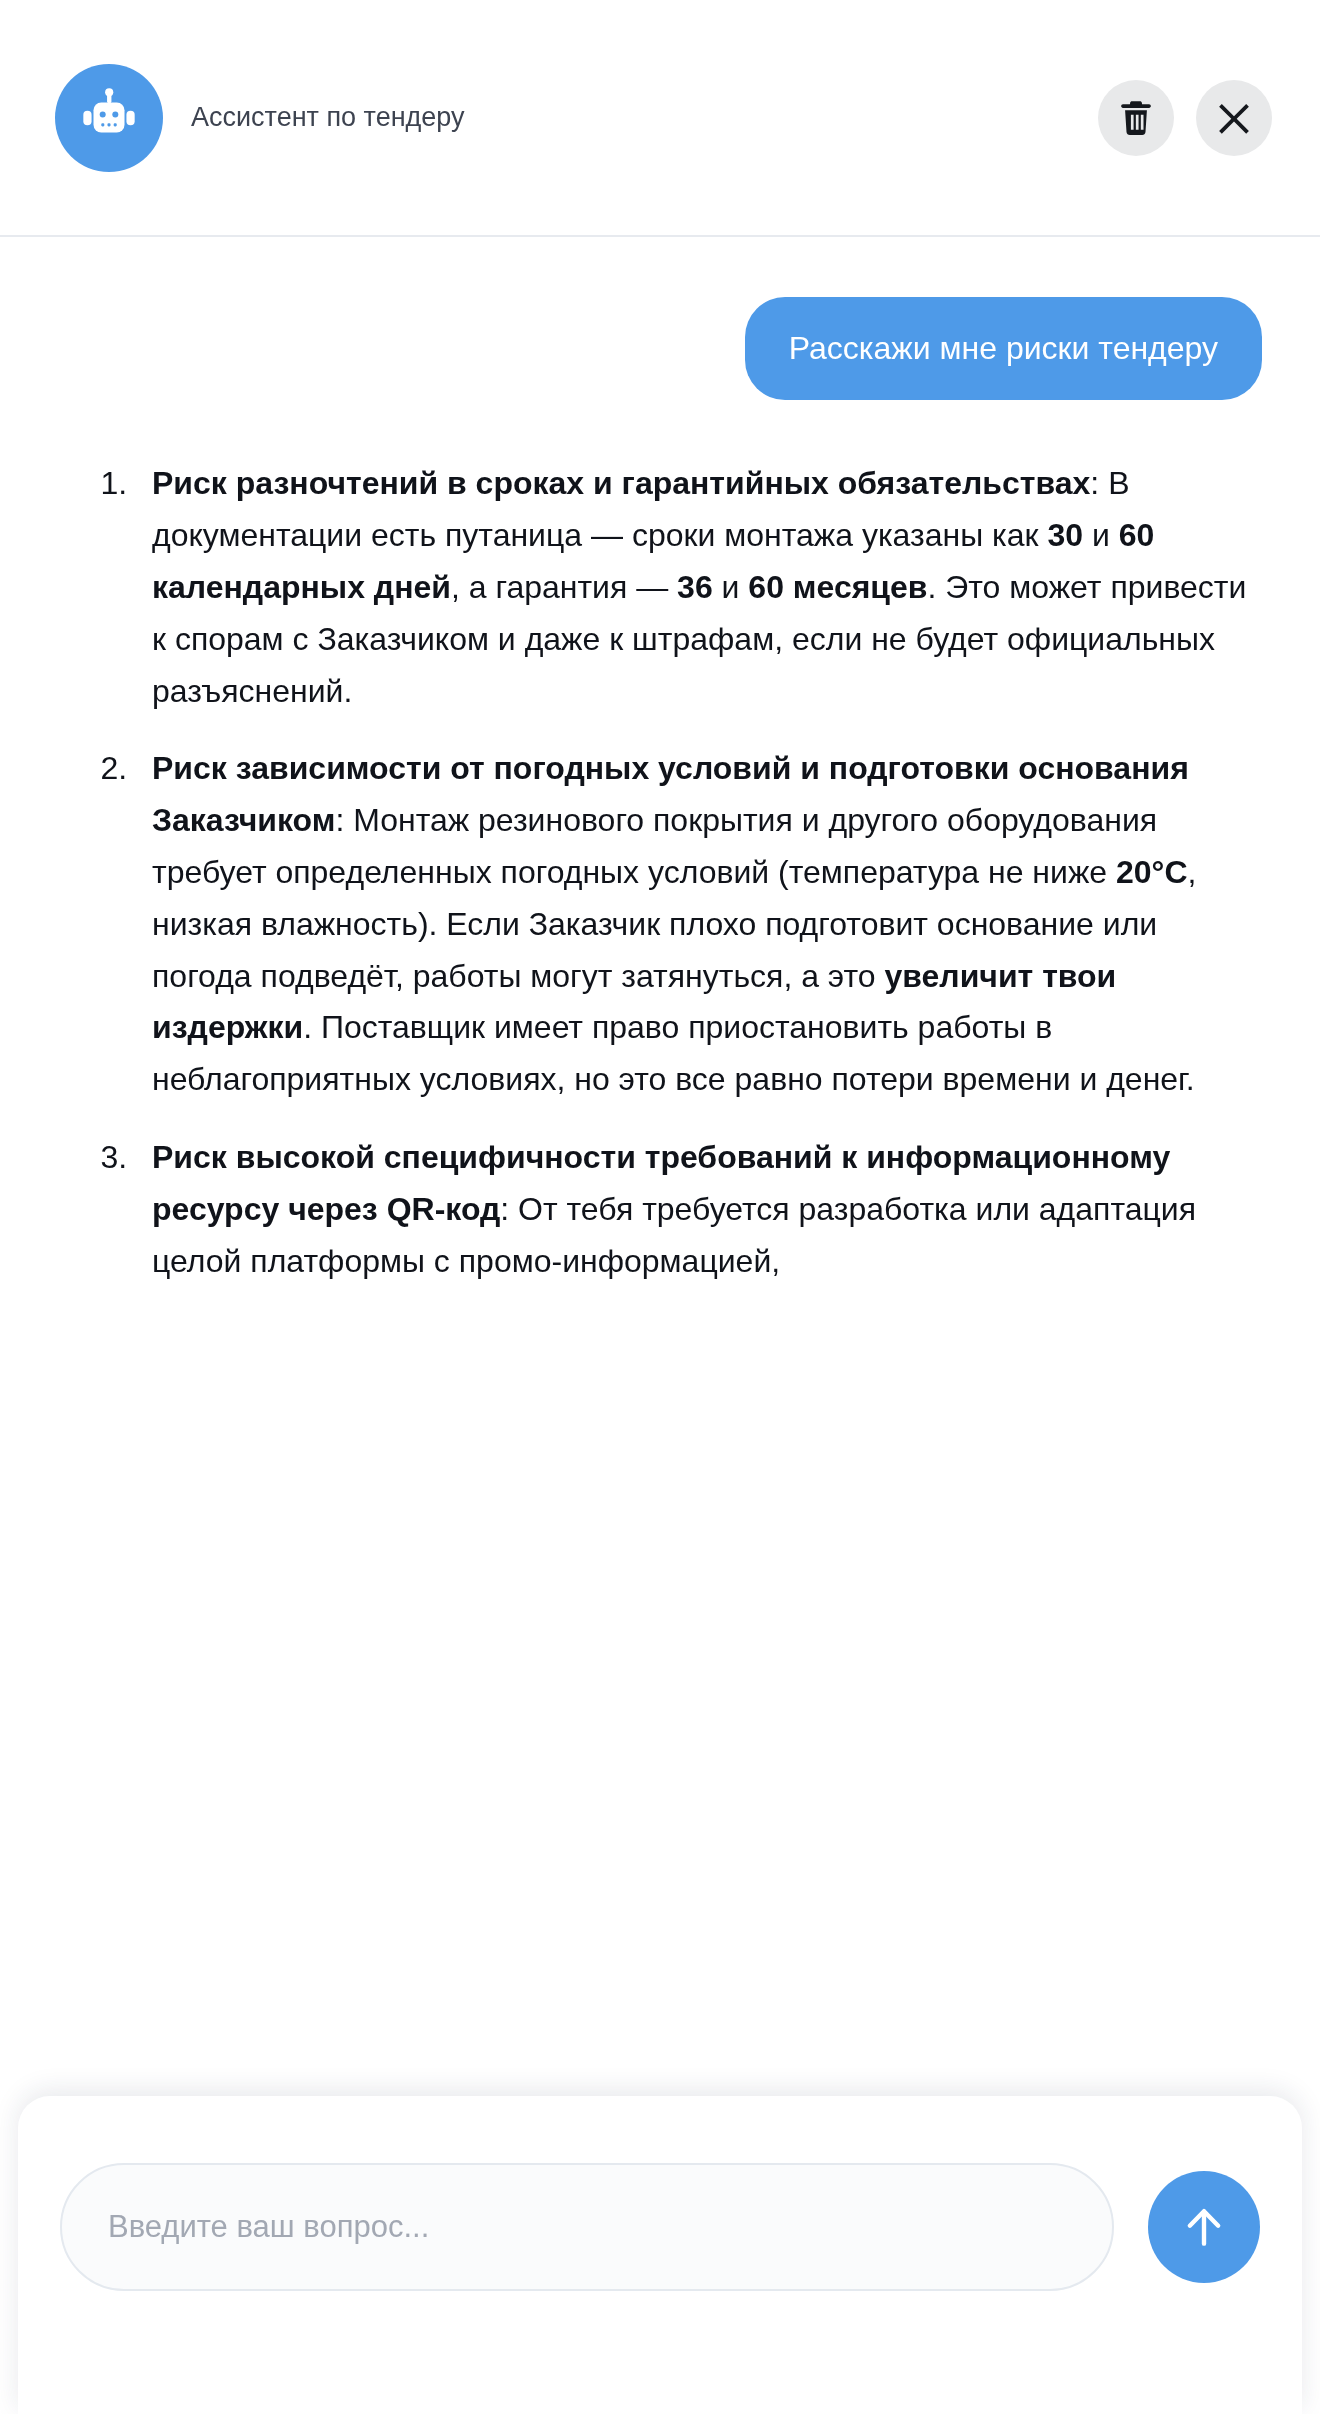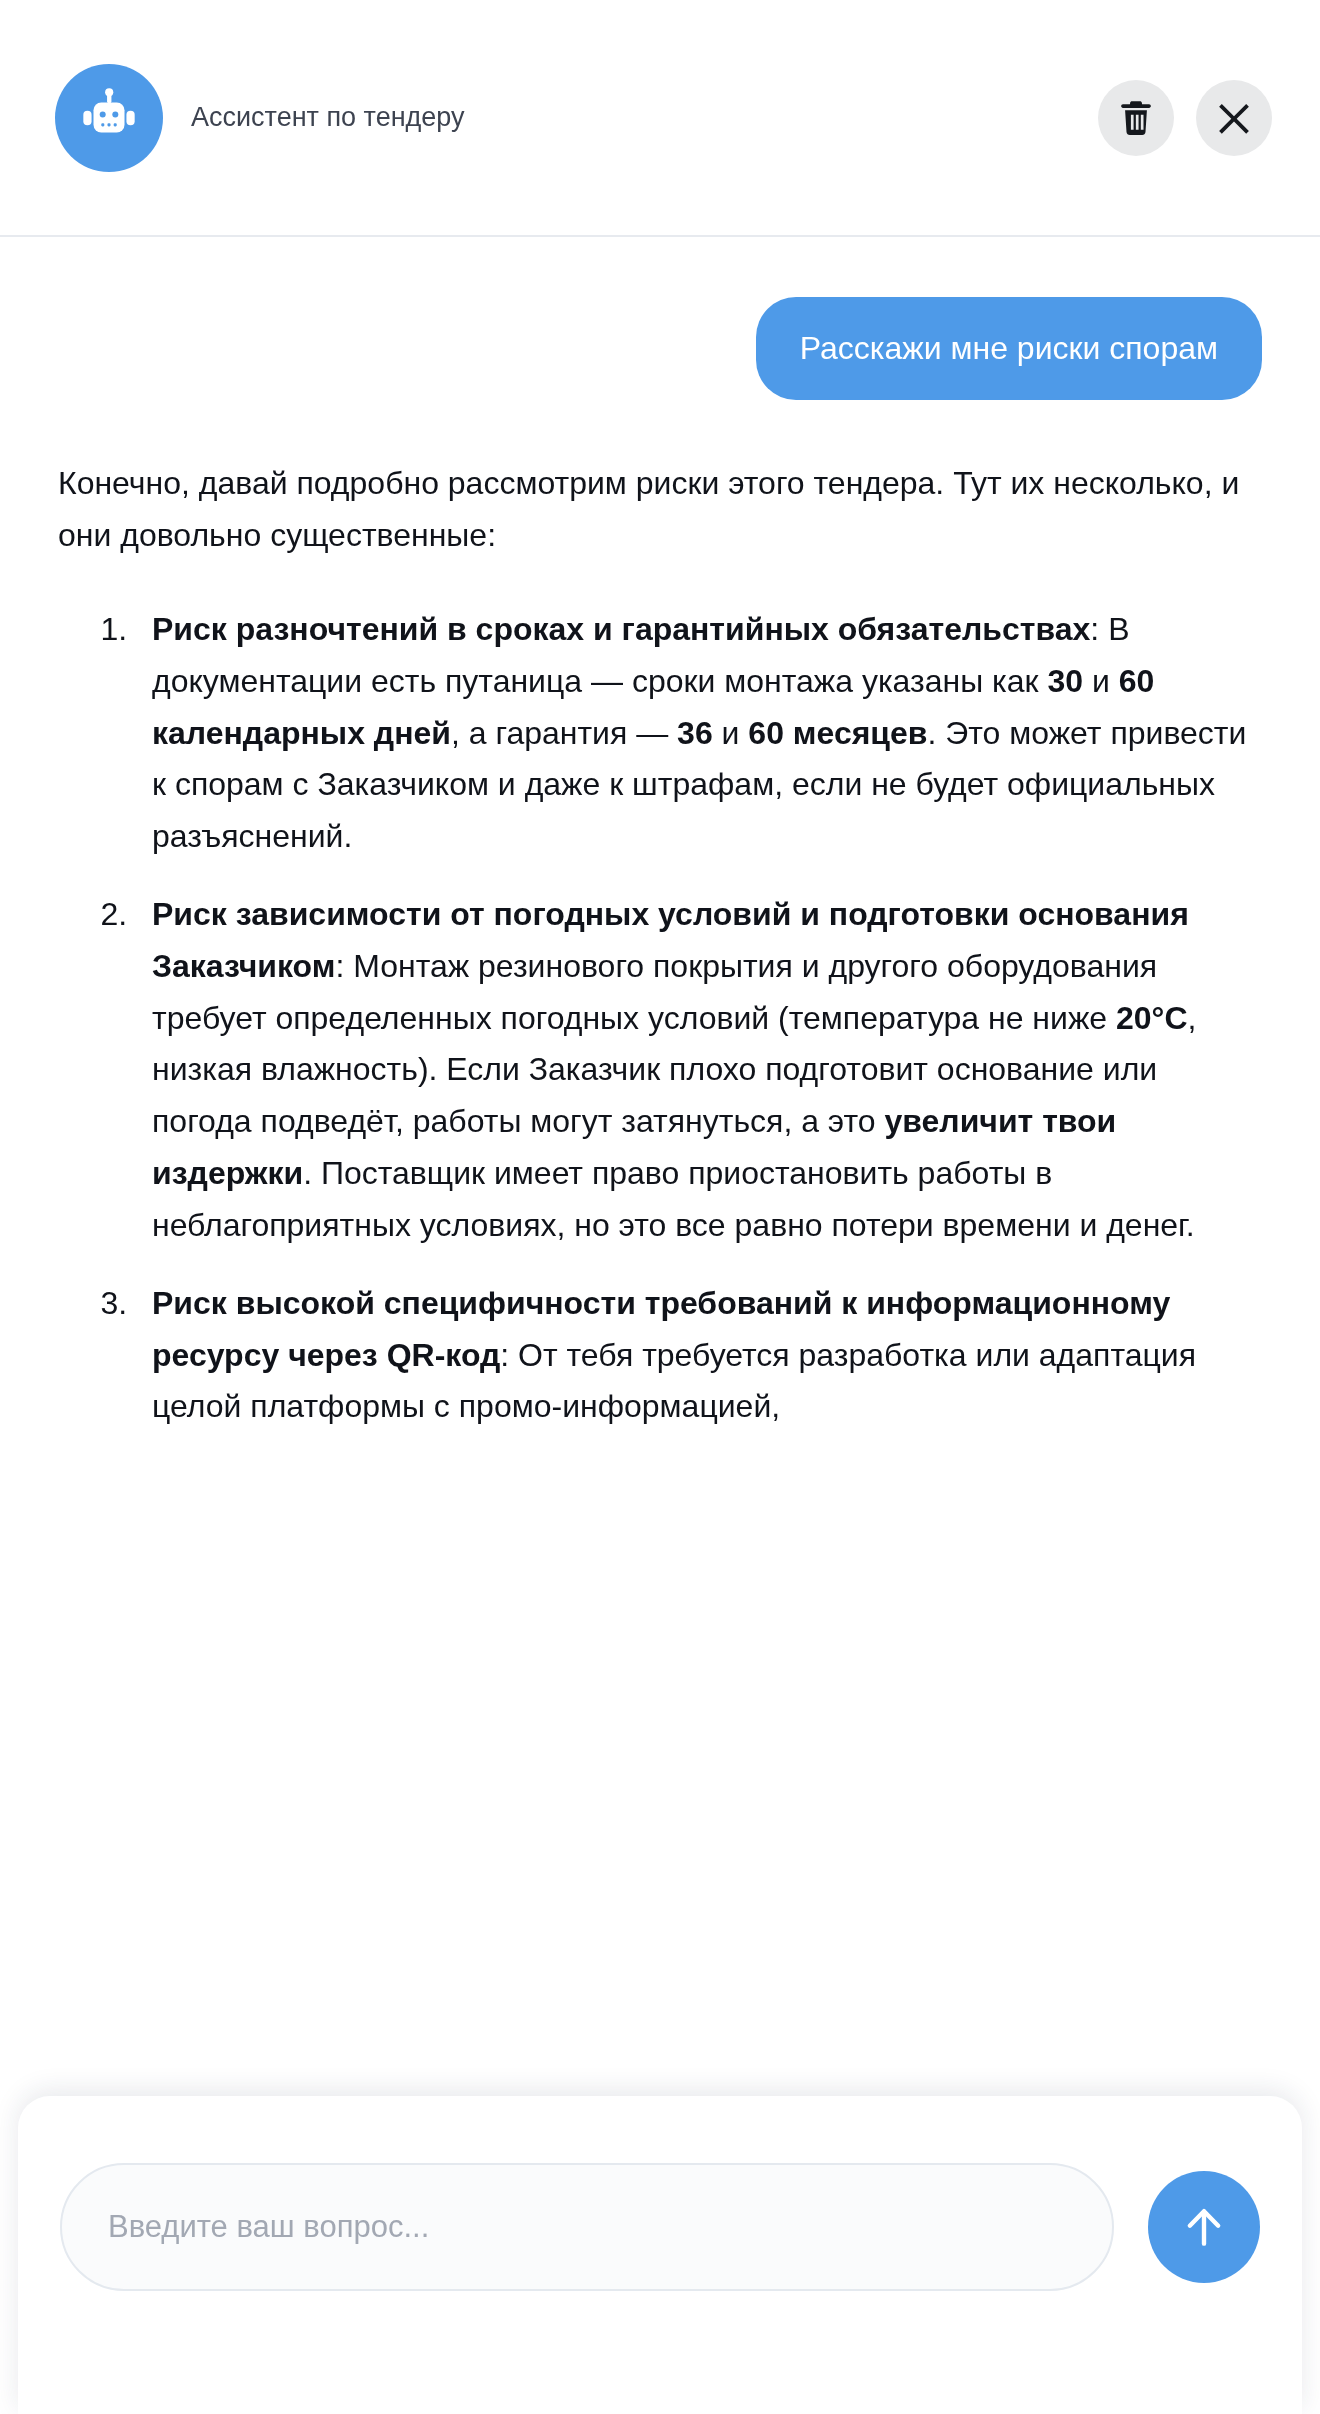--- a/index.html
+++ b/index.html
@@ -242,25 +242,24 @@
             <path d="M3.4 2.1 12 10.7l8.6-8.6 1.9 1.9-8.6 8.6 8.6 8.6-1.9 1.9L12 14.5l-8.6 8.6-1.9-1.9 8.6-8.6L1.5 4z" fill="#15181d"></path>
           </svg>
         </span>
       </button>
     </div>
   </div>
 
   <div class="messages">
 
     <div class="row-user">
-      <div class="bubble-user">Расскажи мне риски спорам</div>
+      <div class="bubble-user">Расскажи мне риски тендеру</div>
     </div>
 
     <div class="assistant">
-      <p>Конечно, давай подробно рассмотрим риски этого тендера. Тут их несколько, и они довольно существенные:</p>
 
       <ol class="risk-list">
 
         <li>
           <span class="b">Риск разночтений в сроках и гарантийных обязательствах</span><span>: </span><span>В документации есть путаница — сроки монтажа указаны как </span><span class="b">30</span><span> и </span><span class="b">60 календарных дней</span><span>, а гарантия — </span><span class="b">36</span><span> и </span><span class="b">60 месяцев</span><span>. Это может привести к спорам с Заказчиком и даже к штрафам, если не будет официальных разъяснений.</span>
         </li>
 
         <li>
           <span class="b">Риск зависимости от погодных условий и подготовки основания Заказчиком</span><span>: </span><span>Монтаж резинового покрытия и другого оборудования требует определенных погодных условий (температура не ниже </span><span class="b">20°C</span><span>, низкая влажность). Если Заказчик плохо подготовит основание или погода подведёт, работы могут затянуться, а это </span><span class="b">увеличит твои издержки</span><span>. Поставщик имеет право приостановить работы в неблагоприятных условиях, но это все равно потери времени и денег.</span>
         </li>

